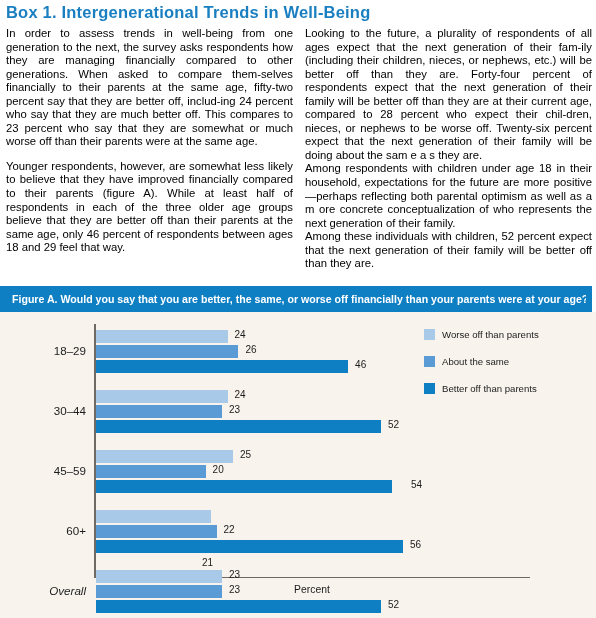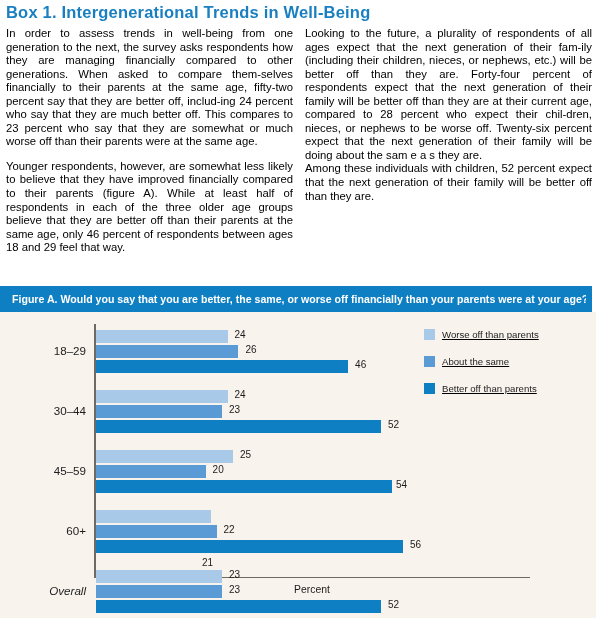--- a/index.html
+++ b/index.html
@@ -161,21 +161,20 @@
     font-size: 10.4px;
     color: #1c1c1c;
   }
 
   
   #legend {
     position: absolute;
     left: 424px;
     top: 328px;
     width: 168px;
-    text-decoration: underline;
   }
   .legend-item {
     display: flex;
     align-items: center;
     height: 12px;
     margin-bottom: 15px;
   }
   .legend-swatch {
     width: 11px;
     height: 11px;
@@ -193,20 +192,21 @@
 
 <div id="box-title">Box 1. Intergenerational   Trends  in Well-Being</div>
 
 <div id="body-columns">
   <div class="text-col col-left">
     <p>In order to assess  trends  in well-being  from one generation  to the next, the survey  asks  respondents how  they are  managing financially compared  to other generations.  When  asked  to compare  them-selves  financially  to their parents  at the same  age, fifty-two percent  say  that they  are  better off, includ-ing 24 percent who say  that they are  much better off. This compares  to 23 percent who say  that they are  somewhat  or much worse  off than their parents were at the same  age.</p>
     <p>Younger respondents,  however,  are  somewhat  less likely to believe  that they have  improved financially compared  to their parents  (figure A). While  at least half of respondents  in each  of the three older age groups  believe  that they are  better off than their parents  at the same  age,  only 46 percent  of respondents  between ages  18 and 29 feel that way.</p>
   </div>
   <div class="text-col col-right">
     <p>Looking to the future, a  plurality of respondents  of all ages  expect  that the next generation of their fam-ily (including their children,  nieces,  or  nephews,  etc.) will be better off than they are.  Forty-four  percent  of respondents  expect  that the next generation of their family will be better off than they are  at their current age,  compared  to 28 percent who expect their chil-dren, nieces,  or  nephews  to be worse  off. Twenty-six percent expect  that the next generation of their family will be doing about the sam e a s  they are.</p>
+    <p>Among respondents  with children under age  18 in their household,  expectations  for the future are  more positive—perhaps  reflecting both parental  optimism as  well as a m ore concrete  conceptualization  of who represents  the next generation of their family.</p>
     <p>Among these  individuals  with children, 52 percent expect  that the next generation of their family will be better off than they are.</p>
   </div>
 </div>
 
 <div id="figure-header">
   <div id="figure-caption">Figure A. Would you say  that you are better, the same, or worse off financially than your parents were at your age?</div>
 </div>
 
 <div id="chart-panel">
   <div id="plot-area">
@@ -248,21 +248,21 @@
           <div class="bar-row" style="top: 0px; width: 137px;">
             <div class="bar" style="width: 137px; background: rgb(169, 201, 232);"></div>
             <span class="bar-value" style="left: 144px;">25</span>
           </div>
           <div class="bar-row" style="top: 15px; width: 109.6px; padding-left: 21px;">
             <div class="bar" style="width: 109.6px; background: rgb(91, 155, 213);"></div>
             <span class="bar-value" style="left: 116.6px;">20</span>
           </div>
           <div class="bar-row" style="top: 30px; width: 295.92px;">
             <div class="bar" style="width: 295.92px; background: rgb(15, 127, 196);"></div>
-            <span class="bar-value" style="left: 300px;">54</span>
+            <span class="bar-value" style="left: 315px;">54</span>
           </div>
         </div>
         <div class="bar-group" style="top: 198px; height: 45px;">
           <div class="group-label" style="top: 13.5px;">60+</div>
           <div class="bar-row" style="top: 0px; width: 115.08px;">
             <div class="bar" style="width: 115.08px; background: rgb(169, 201, 232);"></div>
             <span class="bar-value" style="left: 106px; margin-top: 48px;">21</span>
           </div>
           <div class="bar-row" style="top: 15px; width: 120.56px;">
             <div class="bar" style="width: 120.56px; background: rgb(91, 155, 213);"></div>

